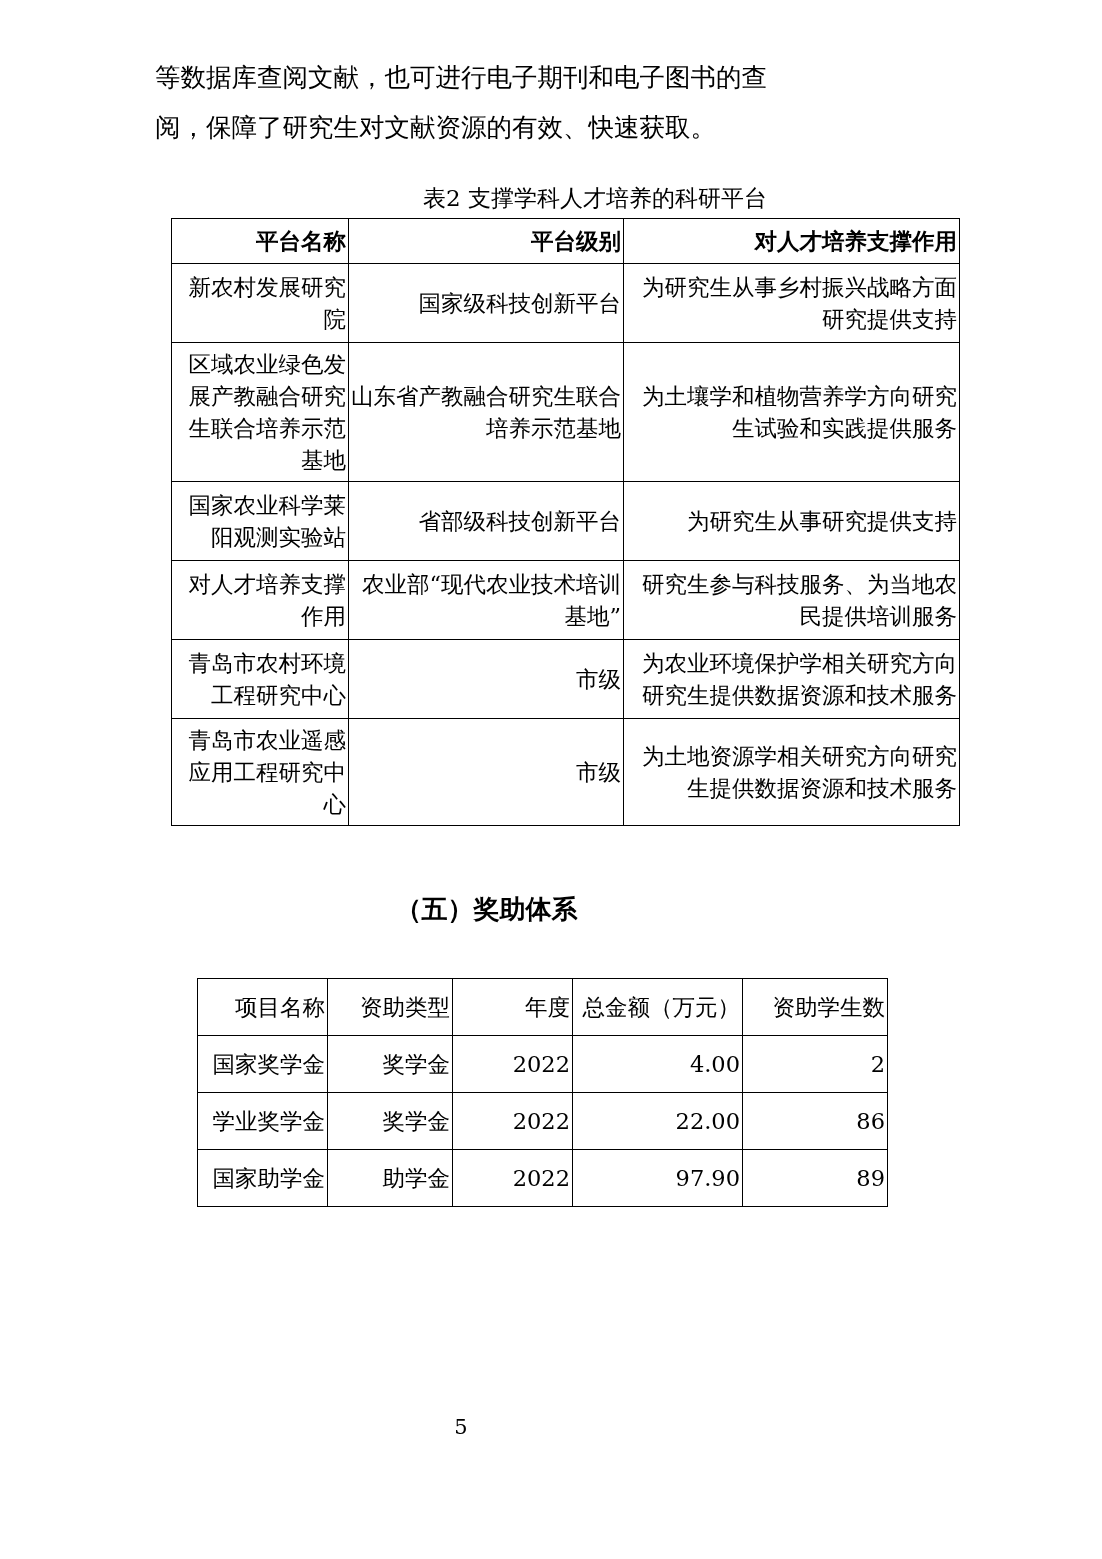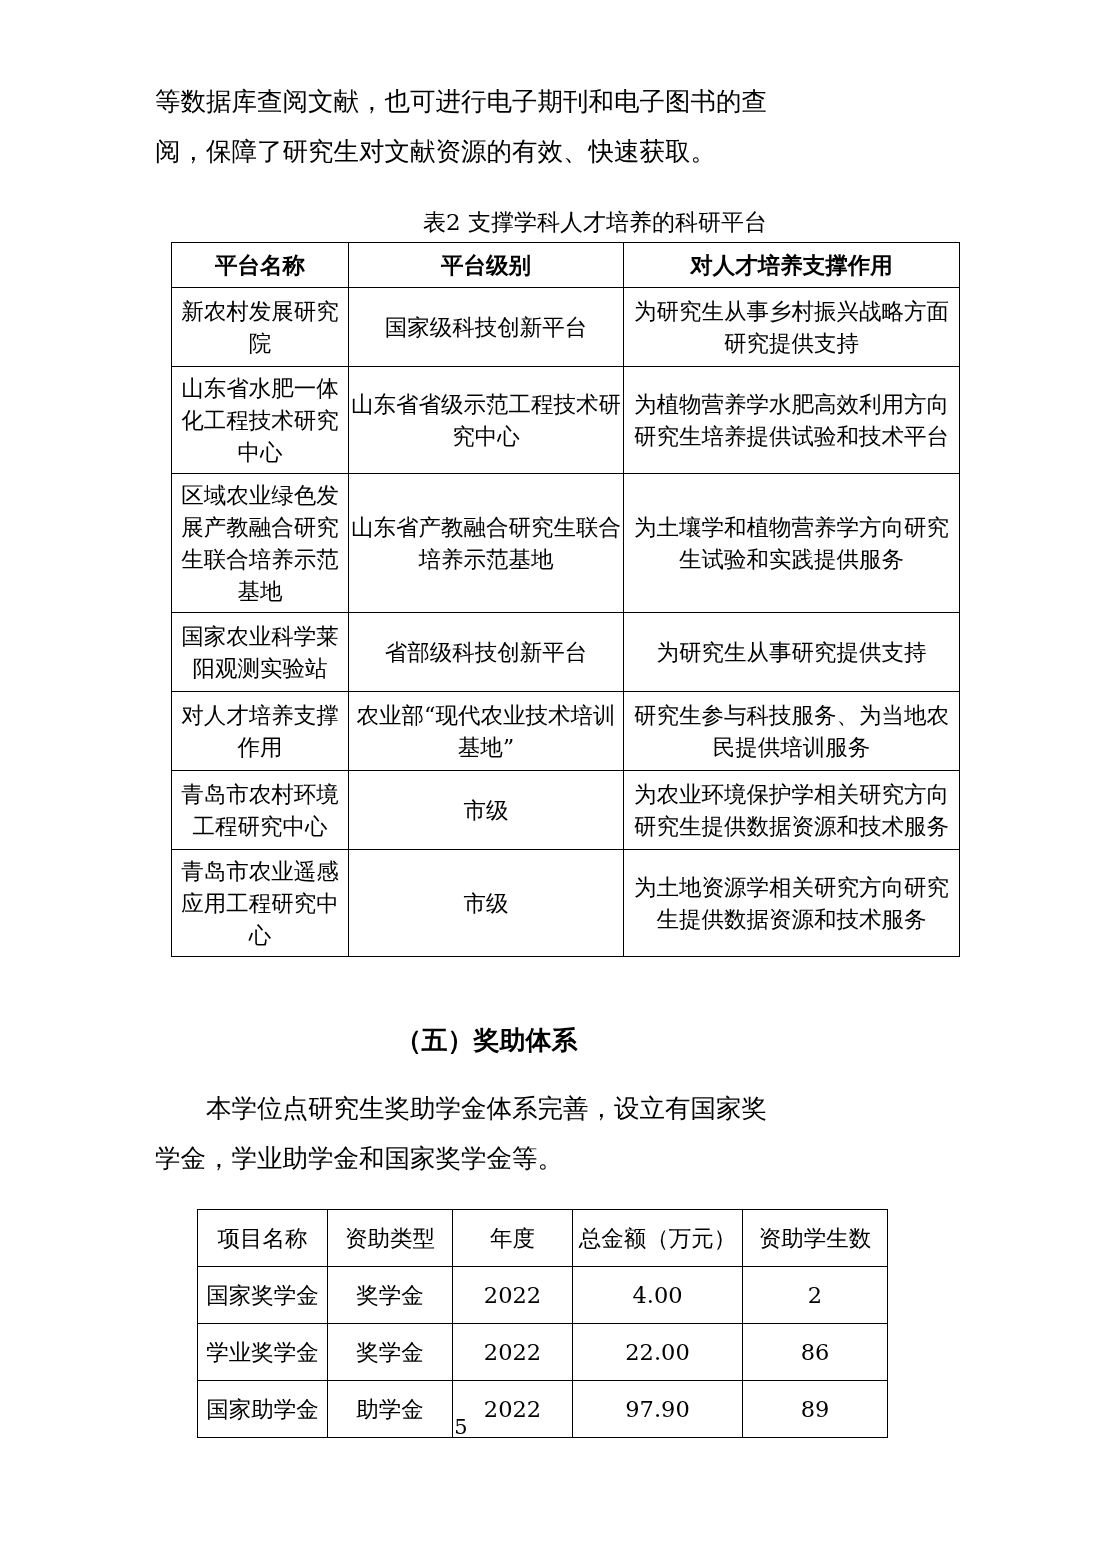--- a/index.html
+++ b/index.html
@@ -13,21 +13,21 @@
     font-family: "DejaVu Serif", "Liberation Serif", serif;
     color: #000000;
     position: relative;
     overflow: hidden;
   }
   .page {
     position: relative;
     width: 922px;
     height: 1559px;
     box-sizing: border-box;
-    padding: 76px 155px 0 155px;
+    padding: 52px 155px 0 155px;
   }
   .para {
     font-size: 25.5px;
     line-height: 50px;
     text-align: justify;
     text-justify: inter-ideograph;
     margin: 0;
   }
   .indent {
     text-indent: 51px;
@@ -45,21 +45,21 @@
   table.doc-table {
     border-collapse: collapse;
     table-layout: fixed;
     margin: 0 auto;
   }
   table.doc-table td, table.doc-table th {
     border: 1px solid #000000;
     font-weight: normal;
     font-size: 22.5px;
     line-height: 32px;
-    text-align: center;
+    text-align: right;
     vertical-align: middle;
     padding: 5px 2px;
     font-family: "DejaVu Serif", "Liberation Serif", serif;
   }
   
   #table2 {
     width: 788px;
     margin-left: 16px;
   }
   #table2 th {
@@ -129,25 +129,20 @@
         <th>对人才培养支撑作用</th>
       </tr>
     </thead>
     <tbody>
       <tr>
         <td>新农村发展研究院</td>
         <td>国家级科技创新平台</td>
         <td>为研究生从事乡村振兴战略方面研究提供支持</td>
       </tr>
       <tr>
-        <td>山东省水肥一体化工程技术研究中心</td>
-        <td>山东省省级示范工程技术研究中心</td>
-        <td>为植物营养学水肥高效利用方向研究生培养提供试验和技术平台</td>
-      </tr>
-      <tr>
         <td>区域农业绿色发展产教融合研究生联合培养示范基地</td>
         <td>山东省产教融合研究生联合培养示范基地</td>
         <td>为土壤学和植物营养学方向研究生试验和实践提供服务</td>
       </tr>
       <tr>
         <td>国家农业科学莱阳观测实验站</td>
         <td>省部级科技创新平台</td>
         <td>为研究生从事研究提供支持</td>
       </tr>
       <tr>
@@ -167,21 +162,20 @@
       </tr>
     </tbody>
   </table>
 
   <div class="spacer-60"></div>
 
   <p class="heading-sec">（五）奖助体系</p>
 
   <div class="spacer-20"></div>
 
-  <p class="para indent">本学位点研究生奖助学金体系完善，设立有国家奖学金，学业助学金和国家奖学金等。</p>
 
   <div class="spacer-26"></div>
 
 
   <table class="doc-table" id="table3">
     <colgroup>
       <col class="d0">
         <col class="d1">
         <col class="d2">
         <col class="d3">

